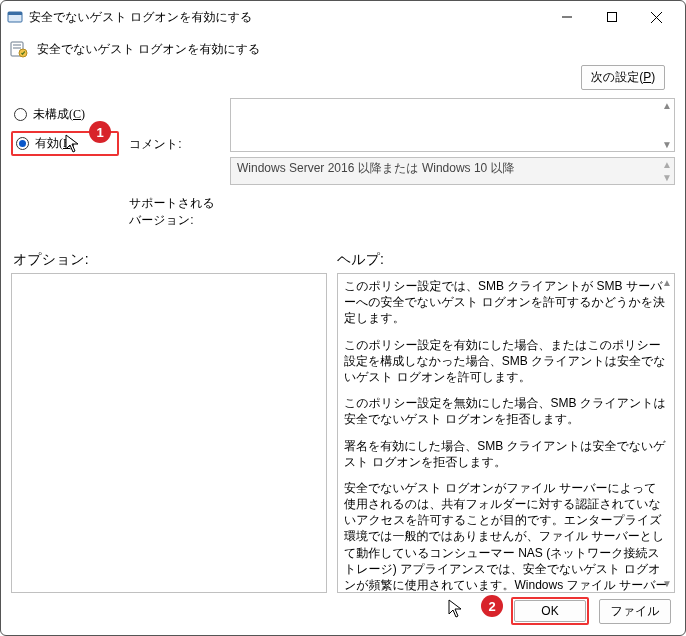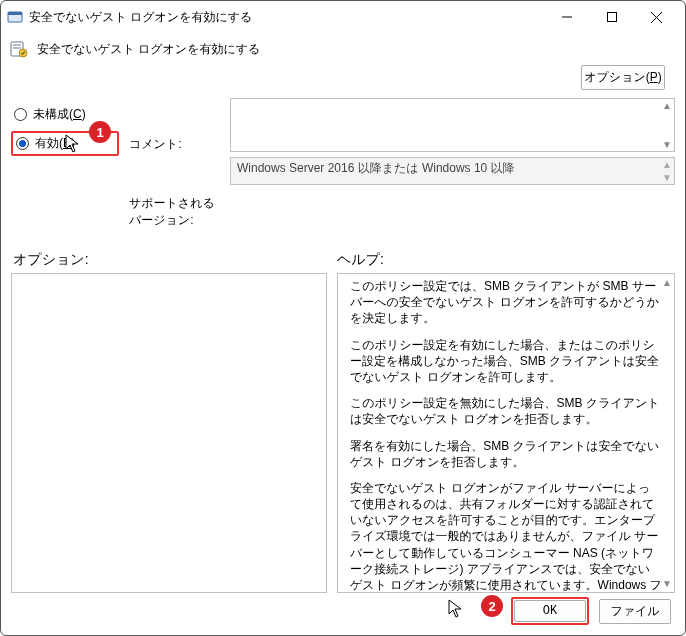--- a/index.html
+++ b/index.html
@@ -44,38 +44,39 @@
   .header-row .h-title { font-size:12px; flex:1; }
   .btn {
     border: 1px solid #adadad;
     background: #fdfdfd;
     padding: 3px 0;
     font-size: 12px;
     min-width: 84px;
     text-align:center;
     border-radius: 2px;
   }
-  .btn.small { min-width: 72px; font-family: Liberation Mono, monospace; }
+  .btn.small { min-width: 72px; }
   .content {
     padding: 8px 10px 0 10px;
   }
   .top-grid {
     display:flex;
     gap: 10px;
   }
   .radios {
     width: 108px;
     padding-top: 6px;
   }
   .radio-row {
     display:flex; align-items:center;
     gap: 6px;
     font-size: 12px;
     margin-bottom: 6px;
     padding: 2px 3px;
+    font-family: Liberation Serif, serif;
   }
   .radio-outer {
     width:13px; height:13px;
     border:1px solid #333;
     border-radius:50%;
     display:inline-flex; align-items:center; justify-content:center;
   }
   .radio-outer .dot {
     width:7px; height:7px; border-radius:50%;
     background:#0a58ca;
@@ -134,21 +135,21 @@
   }
   .pane-left {
     width: 316px;
     border:1px solid #c0c0c0;
     background:#fff;
   }
   .pane-right {
     flex:1;
     border:1px solid #c0c0c0;
     background:#fff;
-    padding:4px 12px;
+    padding:4px 6px;
     font-size:12px;
     line-height:1.35;
     overflow:hidden;
     position:relative;
   }
   .pane-right p { margin:0 0 10px 0; }
   .pane-right .scroll { position:absolute; right:2px; color:#888; font-size:10px; }
   .pane-right .scroll.up { top:2px; }
   .pane-right .scroll.down { bottom:2px; }
   .footer {
@@ -201,21 +202,21 @@
       <line x1="3" y1="5" x2="11" y2="5" stroke="#6b7b8c"></line>
       <line x1="3" y1="8" x2="11" y2="8" stroke="#6b7b8c"></line>
       <circle cx="13" cy="13" r="4" fill="#f2c44b" stroke="#b58a1e"></circle>
       <path d="M11.5 13 l1 1.3 l2.3 -2.8" fill="none" stroke="#5a7a1e" stroke-width="1.3"></path>
     </svg>
   </span>
   <span class="h-title">安全でないゲスト ログオンを有効にする</span>
 </div>
 <div style="display:flex; justify-content:flex-end; padding:6px 20px 0 0; gap:14px;">
   <div class="btn">
-    <span>オプション(</span><span class="u">P</span><span>)</span>
+    <span>次の設定(</span><span class="u">P</span><span>)</span>
   </div>
 </div>
 
 <div class="content">
   <div class="top-grid">
     <div class="radios">
       <div class="radio-row">
         <span class="radio-outer"></span>
         <span><span>未構成(</span><span class="u">C</span><span>)</span></span>
       </div>

